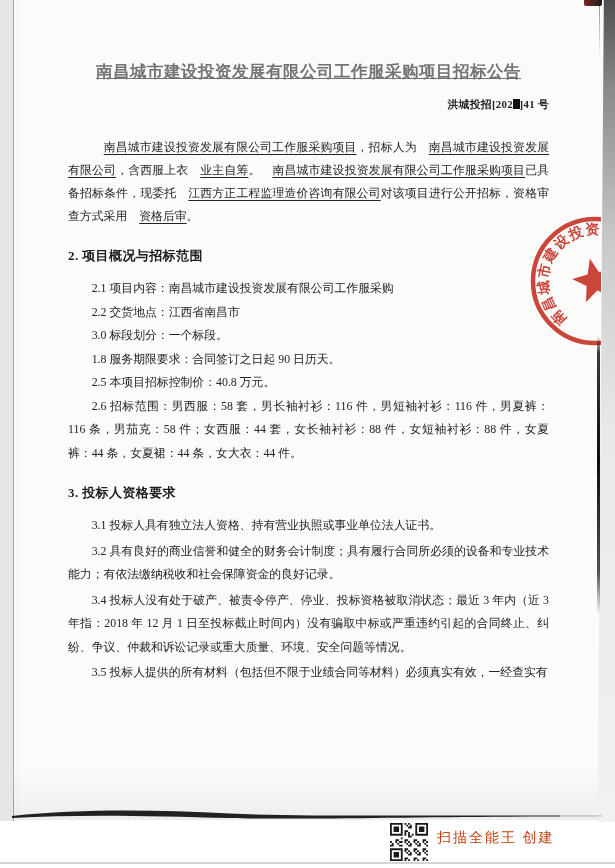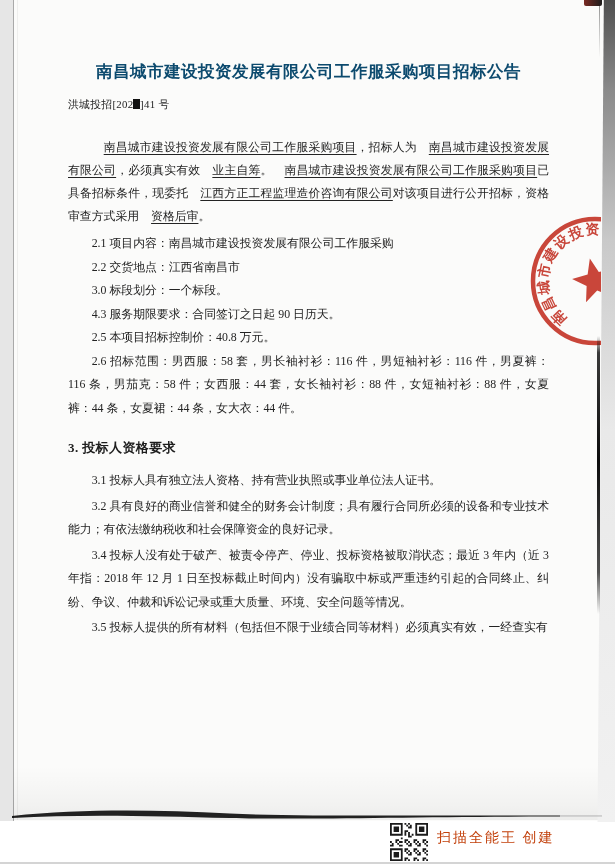--- a/index.html
+++ b/index.html
@@ -21,22 +21,22 @@
                 background:linear-gradient(90deg,#7a2a22,#1c1c1c);border-radius:0 0 2px 2px;}
   .fold-shading{position:absolute;left:13px;top:766px;width:595px;height:54px;z-index:2;
                 background:linear-gradient(180deg,rgba(0,0,0,0) 0,rgba(0,0,0,.035) 70%,rgba(0,0,0,.06) 100%);}
   .bottom-strip{position:absolute;left:0;top:821px;width:615px;height:47px;background:#ffffff;z-index:5;}
   .bottom-edge-line{position:absolute;left:0;top:862px;width:615px;height:2px;background:#d4d4d4;z-index:8;}
   .bottom-shadow{position:absolute;left:0;top:798px;width:615px;height:26px;z-index:7;}
   
   .doc{position:absolute;left:68px;top:54px;width:481px;z-index:3;color:#232323;
        font-size:11.85px;line-height:23px;text-align:justify;}
   .title{font-size:16.5px;font-weight:bold;text-align:center;letter-spacing:.5px;
-         line-height:24px;margin:6px 0 9px 0;color:#0c4a6e;}
-  .docnum{text-align:left;font-weight:normal;font-size:10.8px;margin:0 0 20px 0;letter-spacing:.3px;}
+         line-height:24px;margin:6px 0 9px 0;color:#737373;text-decoration:underline;}
+  .docnum{text-align:right;font-weight:bold;font-size:10.8px;margin:0 0 20px 0;letter-spacing:.3px;}
   .redacted{background:#111;color:#111;display:inline-block;line-height:10px;padding:0 .5px;}
   .sec{font-size:13px;font-weight:bold;margin:16px 0 10px 0;letter-spacing:.4px;color:#1d1d1d;}
   .para{text-indent:2em;margin:0 0 4px 0;}
   .item{text-indent:2em;margin:0;line-height:23.5px;}
   .item3{text-indent:2em;margin:0 0 2px 0;line-height:23.5px;}
   .u{text-decoration:underline;text-underline-offset:3px;text-decoration-thickness:1px;padding-left:12px;}
   
   .stamp{position:absolute;left:524px;top:208px;width:77px;height:150px;overflow:hidden;
          z-index:4;mix-blend-mode:multiply;opacity:.93;}
   
@@ -51,26 +51,27 @@
 
   <div class="sheet"></div>
   <div class="left-gutter"></div>
   <div class="left-innerline"></div>
   <div class="fold-shading"></div>
 
   <div class="doc">
     <div class="title">南昌城市建设投资发展有限公司工作服采购项目招标公告</div>
     <div class="docnum"><span>洪城投招[202</span><span class="redacted">1</span><span>]41 号</span></div>
 
-    <p class="para"><span class="u">南昌城市建设投资发展有限公司工作服采购项目</span><span>，招标人为</span><span class="u">南昌城市建设投资发展有限公司</span><span>，必须真实有效</span><span class="u">业主自筹</span><span>。</span><span class="u">南昌城市建设投资发展有限公司工作服采购项目</span><span>已具备招标条件，现委托</span><span class="u">江西方正工程监理造价咨询有限公司</span><span>对该项目进行公开招标，资格审查方式采用</span><span class="u">资格后审</span><span>。</span></p>
+    <p class="para"><span class="u">南昌城市建设投资发展有限公司工作服采购项目</span><span>，招标人为</span><span class="u">南昌城市建设投资发展有限公司</span><span>，含西服上衣</span><span class="u">业主自筹</span><span>。</span><span class="u">南昌城市建设投资发展有限公司工作服采购项目</span><span>已具备招标条件，现委托</span><span class="u">江西方正工程监理造价咨询有限公司</span><span>对该项目进行公开招标，资格审查方式采用</span><span class="u">资格后审</span><span>。</span></p>
 
+    <div class="sec">2. 项目概况与招标范围</div>
     <p class="item">2.1 项目内容：南昌城市建设投资发展有限公司工作服采购</p>
     <p class="item">2.2 交货地点：江西省南昌市</p>
     <p class="item">3.0 标段划分：一个标段。</p>
-    <p class="item">4.3 服务期限要求：合同签订之日起 90 日历天。</p>
+    <p class="item">1.8 服务期限要求：合同签订之日起 90 日历天。</p>
     <p class="item">2.5 本项目招标控制价：40.8 万元。</p>
     <p class="item">2.6 招标范围：男西服：58 套，男长袖衬衫：116 件，男短袖衬衫：116 件，男夏裤：116 条，男茄克：58 件；女西服：44 套，女长袖衬衫：88 件，女短袖衬衫：88 件，女夏裤：44 条，女夏裙：44 条，女大衣：44 件。</p>
 
     <div class="sec">3. 投标人资格要求</div>
     <p class="item3">3.1 投标人具有独立法人资格、持有营业执照或事业单位法人证书。</p>
     <p class="item3">3.2 具有良好的商业信誉和健全的财务会计制度；具有履行合同所必须的设备和专业技术能力；有依法缴纳税收和社会保障资金的良好记录。</p>
     <p class="item3">3.4 投标人没有处于破产、被责令停产、停业、投标资格被取消状态；最近 3 年内（近 3 年指：2018 年 12 月 1 日至投标截止时间内）没有骗取中标或严重违约引起的合同终止、纠纷、争议、仲裁和诉讼记录或重大质量、环境、安全问题等情况。</p>
     <p class="item3">3.5 投标人提供的所有材料（包括但不限于业绩合同等材料）必须真实有效，一经查实有</p>
   </div>
 

